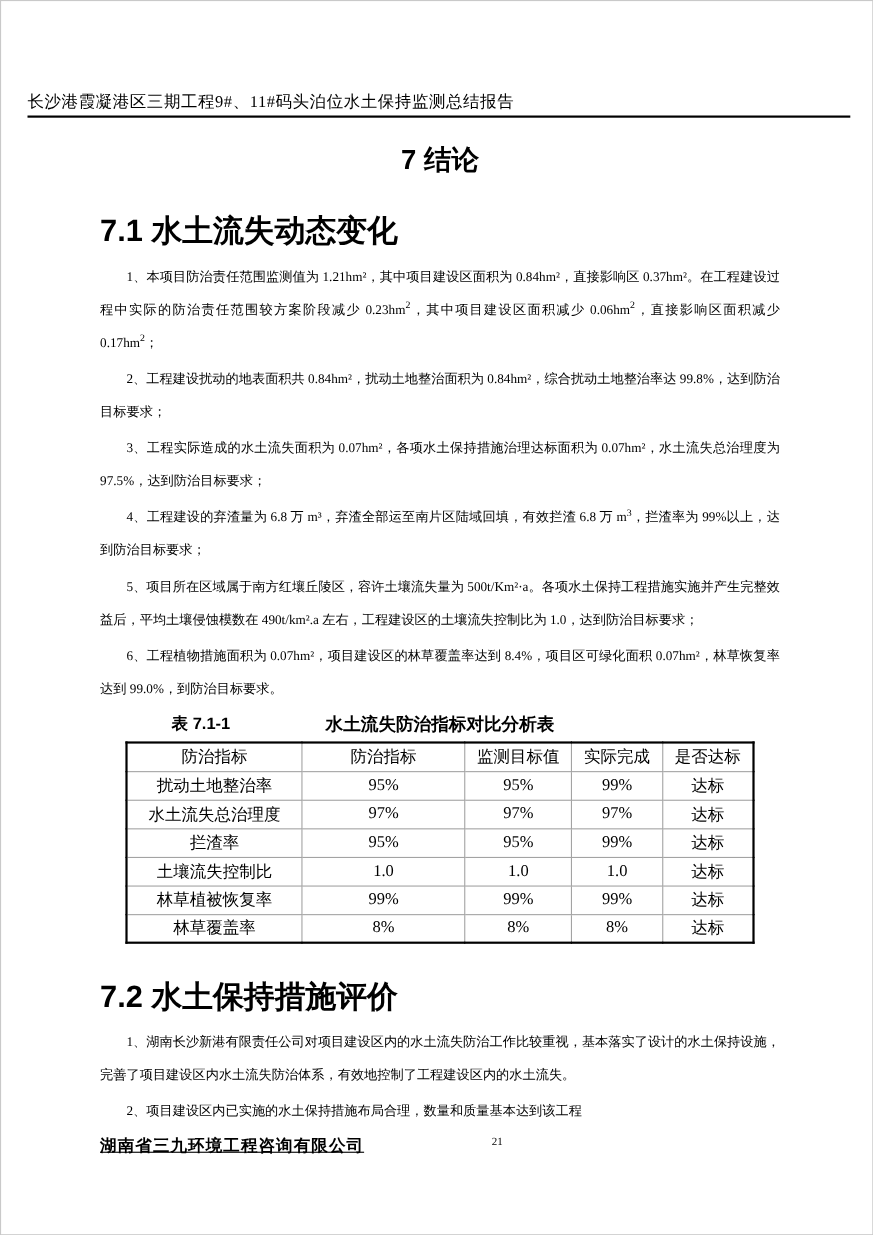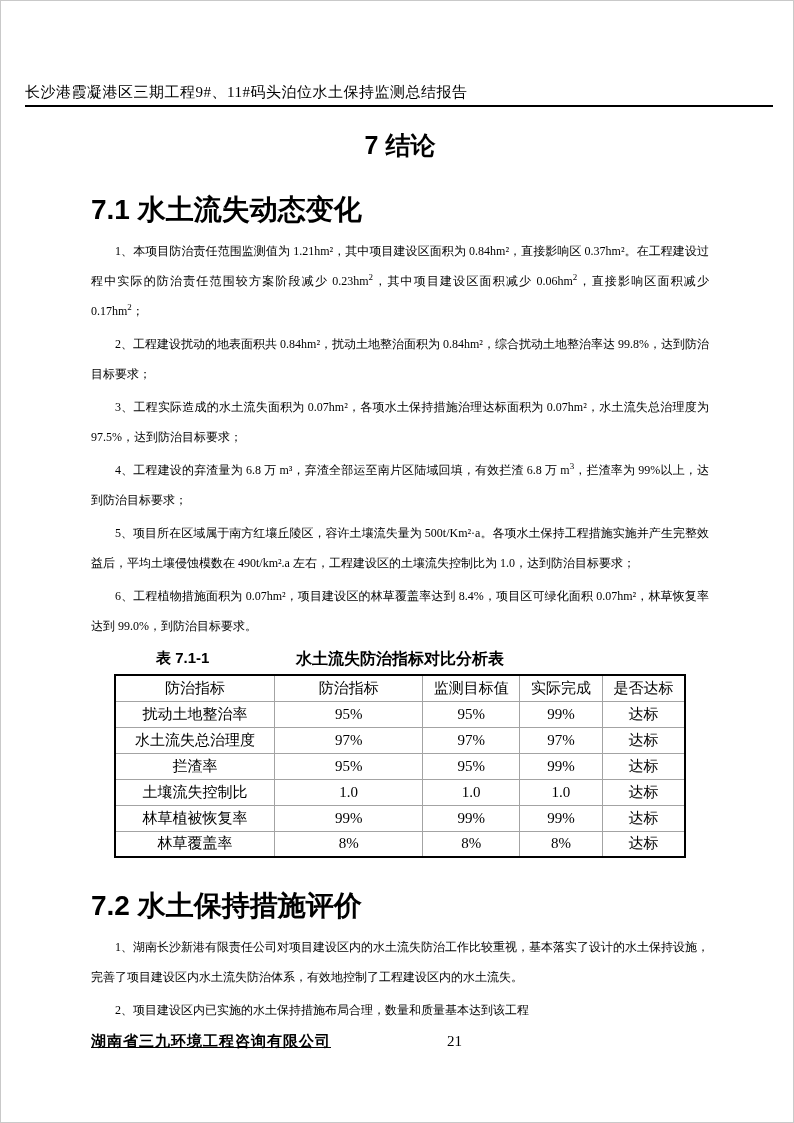--- a/index.html
+++ b/index.html
@@ -84,21 +84,21 @@
     left:90px; right:84px; top:1031px;
     font-size:15px;
   }
   .footer .company {
     font-weight:bold;
     text-decoration:underline;
     letter-spacing:1px;
   }
   .footer .pagenum {
     position:absolute; left:356px; top:1px;
-    font-size:15px;
+    font-size:10px;
   }
 </style>
 </head>
 <body>
 
 <div class="page">
 
   <div class="header">
     <span>长沙港霞凝港区三期工程9#、11#码头泊位水土保持监测总结报告</span>
   </div>

